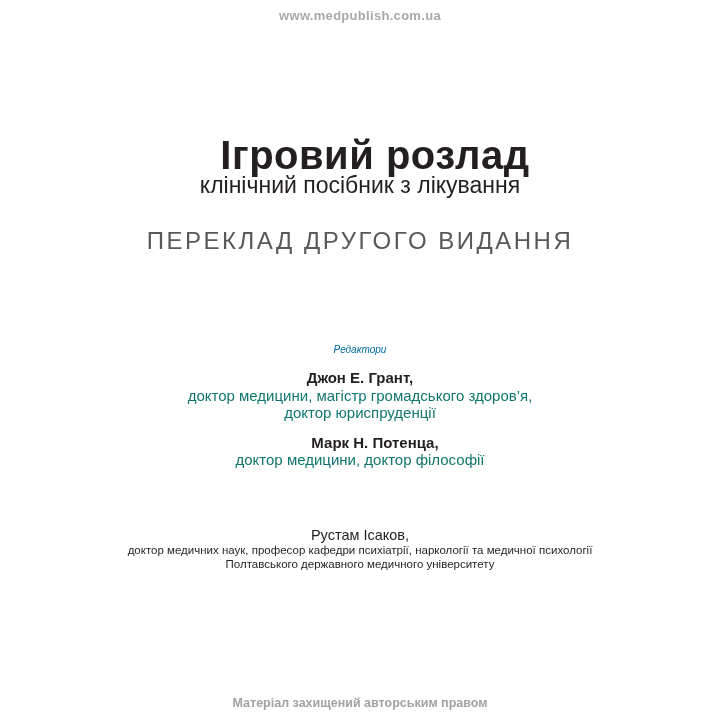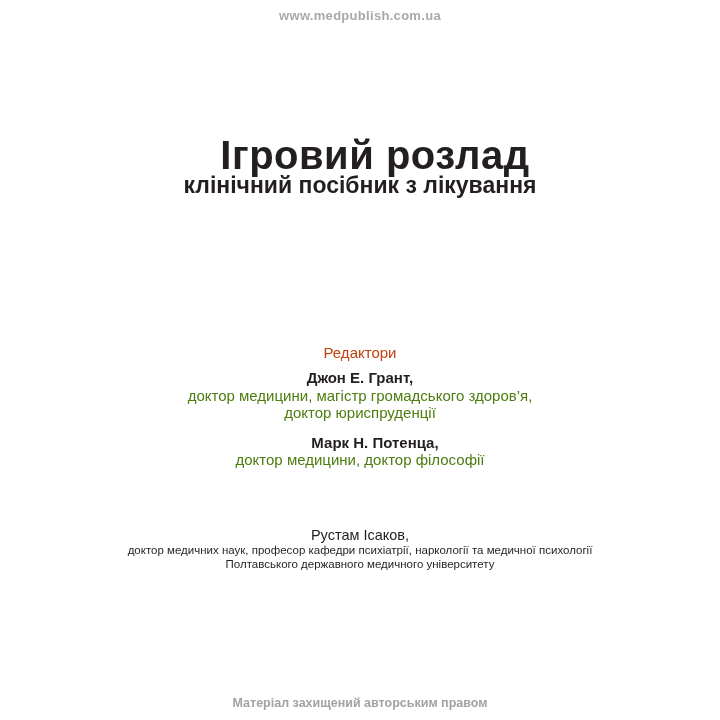--- a/index.html
+++ b/index.html
@@ -32,45 +32,46 @@
   .book-title {
     top: 118px;
     font-size: 40px;
     font-weight: bold;
     color: #231f20;
     letter-spacing: 0.5px;
   }
   .book-subtitle {
     top: 172px;
     font-size: 23px;
-    font-weight: bold;
+    font-weight: normal;
     color: #231f20;
   }
   .edition-line {
     top: 227px;
     font-size: 24px;
     font-weight: normal;
     color: #58585a;
     letter-spacing: 2.5px;
   }
   .editors-heading {
     top: 344px;
-    font-size: 15px;
-    color: #c2410c;
+    font-size: 10px;
+    color: #0369a1;
+    font-style: italic;
   }
   .editor-name-1 { top: 369px; }
   .editor-name-2 { top: 434px; margin-left: 15px; }
   .editor-name {
     font-size: 15px;
     font-weight: bold;
     color: #231f20;
   }
   .cred {
     font-size: 15px;
-    color: #4d7c0f;
+    color: #0f766e;
   }
   .editor1-cred-1 { top: 387px; }
   .editor1-cred-2 { top: 404px; }
   .editor2-cred-1 { top: 451px; }
   .sci-intro {
     top: 511px;
     font-size: 12.5px;
     color: #231f20;
   }
   .sci-name {
@@ -102,20 +103,21 @@
 <body>
 
 <div class="page">
 
   <div class="center-line watermark">www.medpublish.com.ua</div>
 
   <h1 class="center-line book-title" style="margin:15px;">Ігровий розлад</h1>
 
   <div class="center-line book-subtitle">клінічний посібник з лікування</div>
 
+  <div class="center-line edition-line">ПЕРЕКЛАД ДРУГОГО ВИДАННЯ</div>
 
   <div class="center-line editors-heading">Редактори</div>
 
   <div class="center-line editor-name editor-name-1">Джон Е. Грант,</div>
 
   <div class="center-line cred editor1-cred-1">доктор медицини, магістр громадського здоров’я,</div>
 
   <div class="center-line cred editor1-cred-2">доктор юриспруденції</div>
 
   <div class="center-line editor-name editor-name-2">Марк Н. Потенца,</div>

